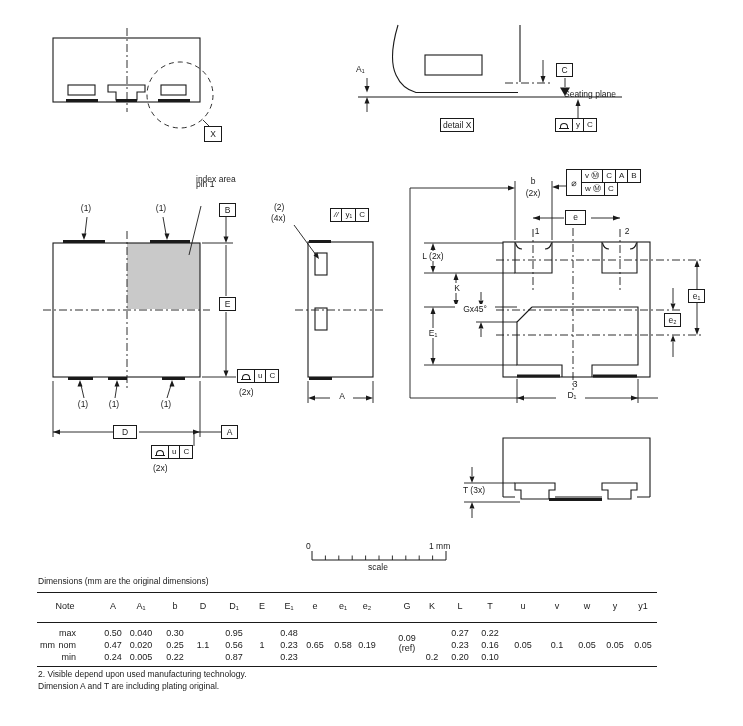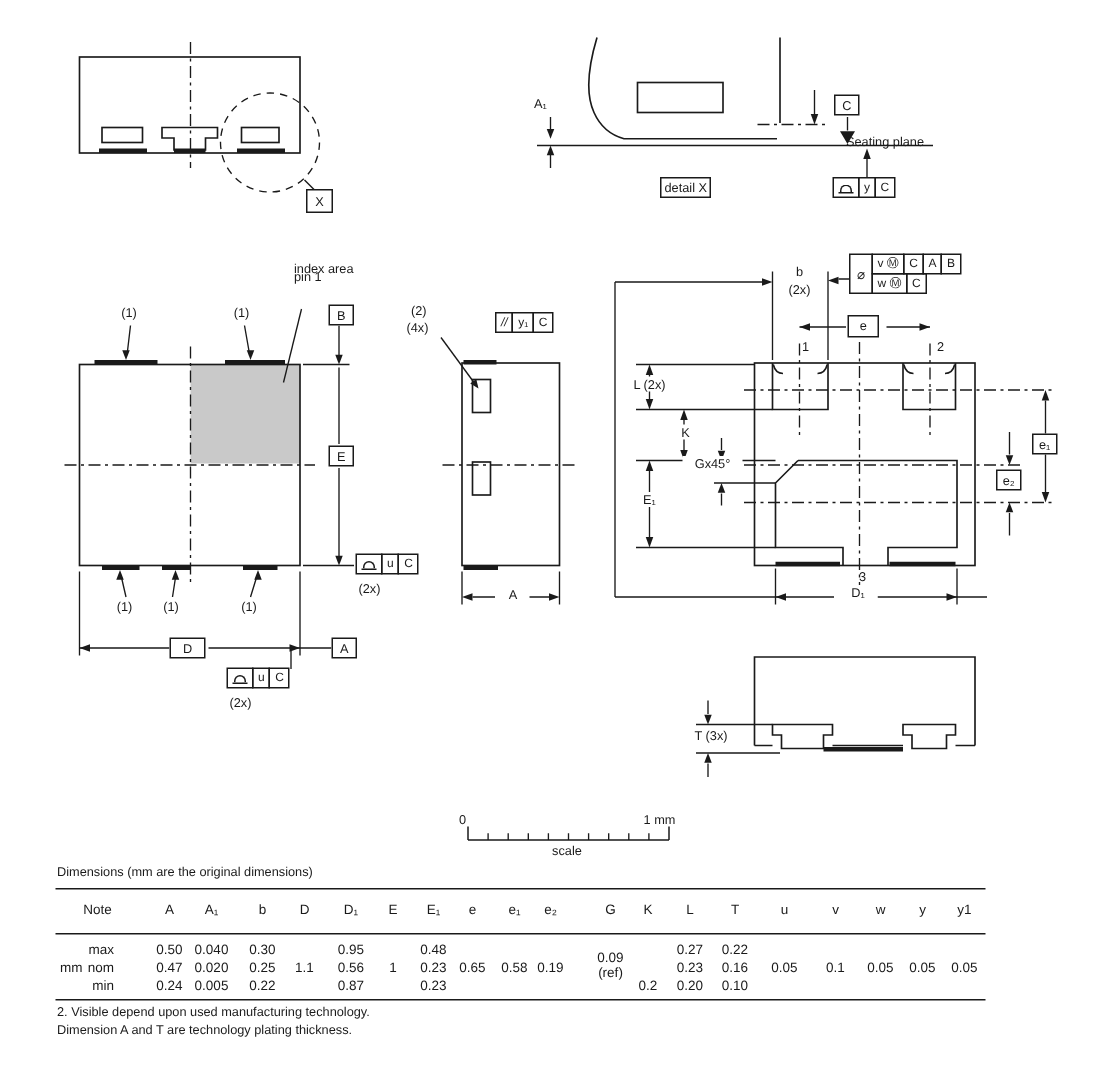--- a/index.html
+++ b/index.html
@@ -405,16 +405,16 @@
 </div>
 <div class="tcol" style="left:625px">
   <div class="h">y1</div>
   <div class="c"></div>
   <div class="c">0.05</div>
   <div class="c"></div>
 </div>
 
 <div class="lbl" style="left:38px;top:669px">
   <div class="note-line">2. Visible depend upon used manufacturing technology.</div>
-  <div class="note-line">Dimension A and T are technology plating thickness.</div>
+  <div class="note-line">Dimension A and T are including plating original.</div>
 </div>
 
 </div>
 
 </body></html>

